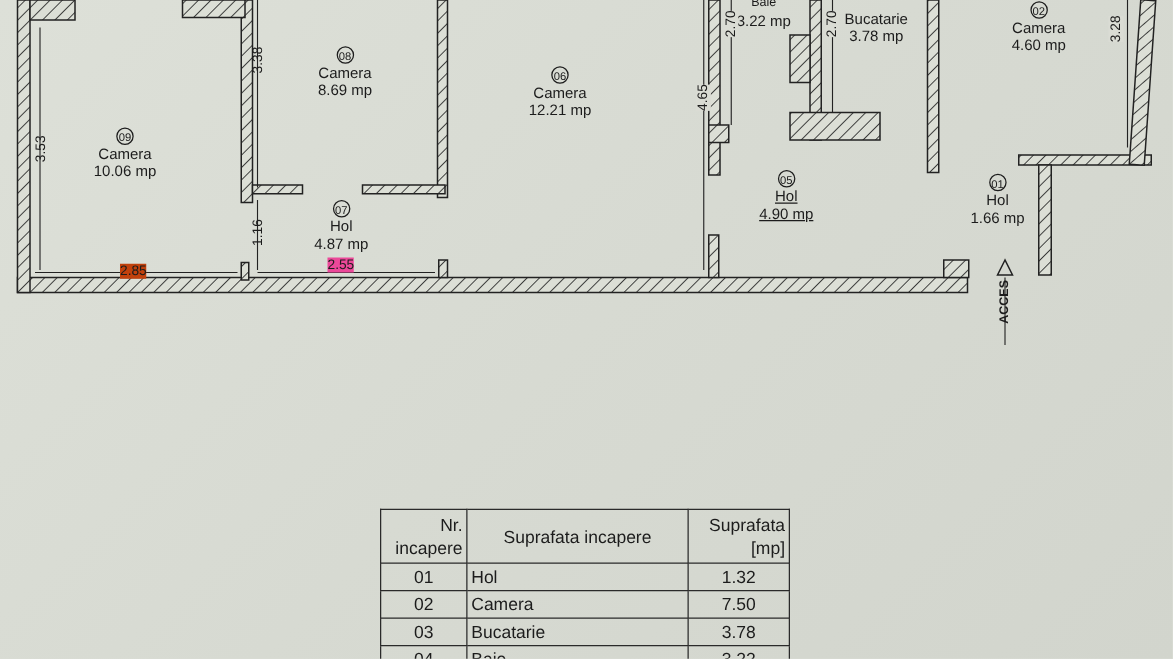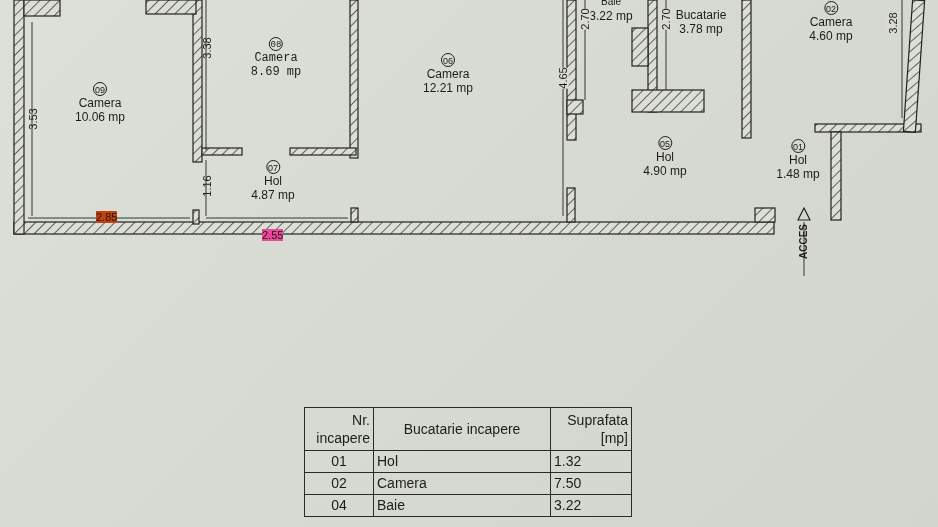--- a/index.html
+++ b/index.html
@@ -10,21 +10,21 @@
   .lbl .num{display:inline-block;width:14px;height:14px;border:1.3px solid #1c1c1c;border-radius:50%;font-size:9px;line-height:14px;text-align:center;box-sizing:border-box;}
   .dim{position:absolute;font-size:11px;color:#1c1c1c;background:transparent;white-space:nowrap;}
   .dim.v{transform:rotate(-90deg);transform-origin:center;}
   .acces{position:absolute;left:786px;top:236px;font-size:10px;font-weight:bold;transform:rotate(-90deg);color:#1c1c1c;}
   table.rooms{position:absolute;left:304px;top:407px;border-collapse:collapse;font-size:14px;color:#1c1c1c;}
   table.rooms td,table.rooms th{border:1.3px solid #2a2a2a;padding:1px 3px;font-weight:normal;}
   table.rooms th{text-align:right;line-height:18px;height:40px;}
   table.rooms td{height:19px;line-height:19px;}
   .c1{width:62px;text-align:center;}
   .c2{width:170px;text-align:left;}
-  .c3{width:74px;}
+  .c3{width:74px;text-align:center;}
 </style>
 </head>
 <body>
 
 <div class="paper"></div>
 
 <svg class="plan" width="938" height="527" viewBox="0 0 938 527">
   <defs>
     <pattern id="hatch" patternUnits="userSpaceOnUse" width="7" height="7" patternTransform="rotate(45)">
       <rect width="7" height="7" fill="#dcdfd6"></rect>
@@ -73,26 +73,26 @@
     <line x1="206" y1="160" x2="206" y2="216"></line>
     <line x1="563" y1="0" x2="563" y2="216"></line>
     <line x1="585" y1="0" x2="585" y2="100"></line>
     <line x1="666" y1="0" x2="666" y2="90"></line>
     <line x1="902" y1="0" x2="902" y2="118"></line>
     <line x1="804" y1="222" x2="804" y2="276"></line>
     <polygon points="804,208 798,220 810,220" fill="none" stroke="#222" stroke-width="1.2"></polygon>
   </g>
 </svg>
 
-<div class="lbl" style="left:100px;top:82px;">
+<div class="lbl" style="left:100px;top:102px;">
   <span class="num">09</span><br>
   <span>Camera</span><br>
   <span>10.06 mp</span>
 </div>
-<div class="lbl" style="left:276px;top:37px;font-family:Liberation Mono, monospace;">
+<div class="lbl" style="left:276px;top:37px;">
   <span class="num">08</span><br>
   <span>Camera</span><br>
   <span>8.69 mp</span>
 </div>
 <div class="lbl" style="left:273px;top:160px;">
   <span class="num">07</span><br>
   <span>Hol</span><br>
   <span>4.87 mp</span>
 </div>
 <div class="lbl" style="left:448px;top:53px;">
@@ -102,64 +102,69 @@
 </div>
 <div class="lbl" style="left:611px;top:-6px;">
   <span style="font-size:10px;">Baie</span><br>
   <span>3.22 mp</span>
 </div>
 <div class="lbl" style="left:701px;top:-6px;">
   <span class="num" style="visibility:hidden;">03</span><br>
   <span>Bucatarie</span><br>
   <span>3.78 mp</span>
 </div>
-<div class="lbl" style="left:665px;top:136px;">
+<div class="lbl" style="left:629px;top:136px;text-decoration:underline;">
   <span class="num">05</span><br>
   <span>Hol</span><br>
   <span>4.90 mp</span>
 </div>
 <div class="lbl" style="left:831px;top:1px;">
   <span class="num">02</span><br>
   <span>Camera</span><br>
   <span>4.60 mp</span>
 </div>
 <div class="lbl" style="left:798px;top:139px;">
   <span class="num">01</span><br>
   <span>Hol</span><br>
-  <span>1.48 mp</span>
+  <span>1.66 mp</span>
 </div>
 
 <span class="dim v" style="left:22px;top:113px;">3.53</span>
 <span class="dim v" style="left:196px;top:42px;">3.38</span>
 <span class="dim v" style="left:196px;top:180px;">1.16</span>
 <span class="dim" style="left:96px;top:211px;background:#c2410c;">2.85</span>
-<span class="dim" style="left:262px;top:229px;background:#ec4899;">2.55</span>
+<span class="dim" style="left:262px;top:206px;background:#ec4899;">2.55</span>
 <span class="dim v" style="left:552px;top:72px;background:#dadcd4;">4.65</span>
 <span class="dim v" style="left:574px;top:13px;background:#dadcd4;">2.70</span>
 <span class="dim v" style="left:655px;top:13px;background:#dadcd4;">2.70</span>
 <span class="dim v" style="left:882px;top:17px;background:#dadcd4;">3.28</span>
 
 <span class="acces">ACCES</span>
 
 <table class="rooms">
   <tbody>
       <tr>
     <th class="c1">Nr. incapere</th>
-    <th class="c2" style="text-align:center;">Bucatarie incapere</th>
+    <th class="c2" style="text-align:center;">Suprafata incapere</th>
     <th class="c3">Suprafata [mp]</th>
   </tr>
   <tr>
     <td class="c1">01</td>
     <td class="c2">Hol</td>
     <td class="c3">1.32</td>
   </tr>
   <tr>
     <td class="c1">02</td>
     <td class="c2">Camera</td>
     <td class="c3">7.50</td>
   </tr>
   <tr>
+    <td class="c1">03</td>
+    <td class="c2">Bucatarie</td>
+    <td class="c3">3.78</td>
+  </tr>
+  <tr>
     <td class="c1">04</td>
     <td class="c2">Baie</td>
     <td class="c3">3.22</td>
   </tr>
 </tbody>
   </table>
 
 </body></html>

